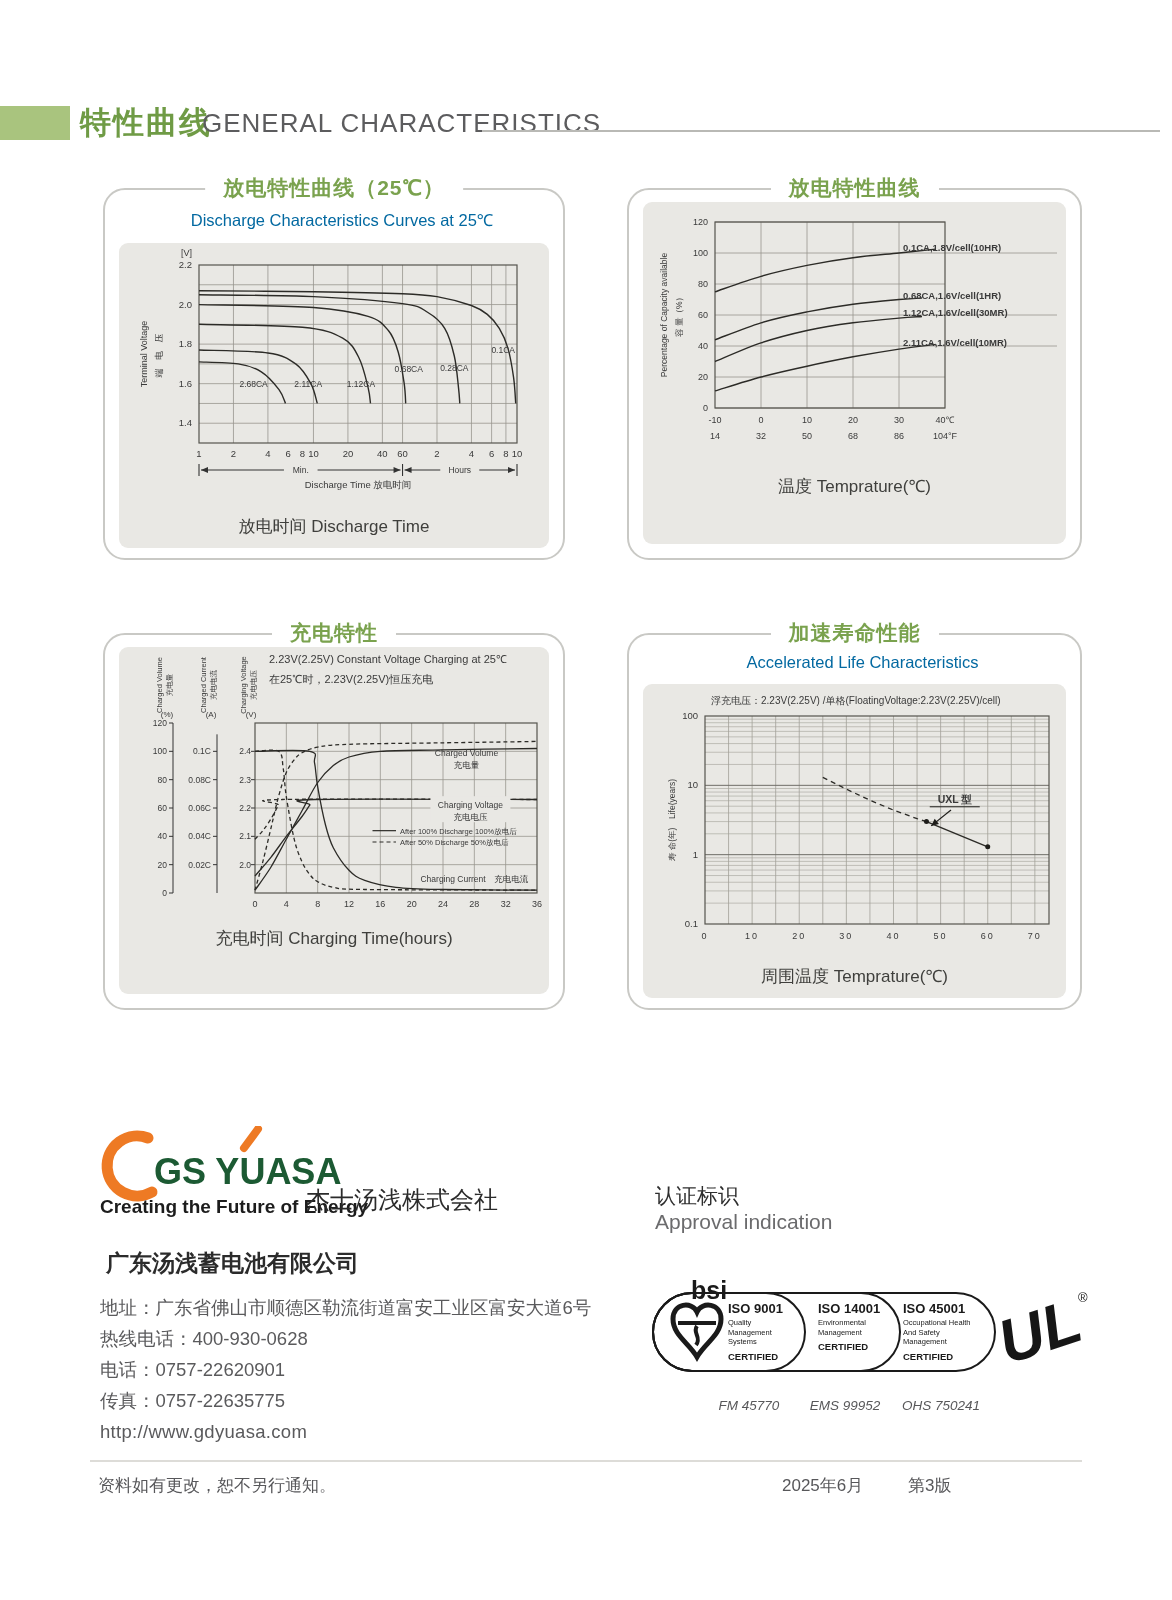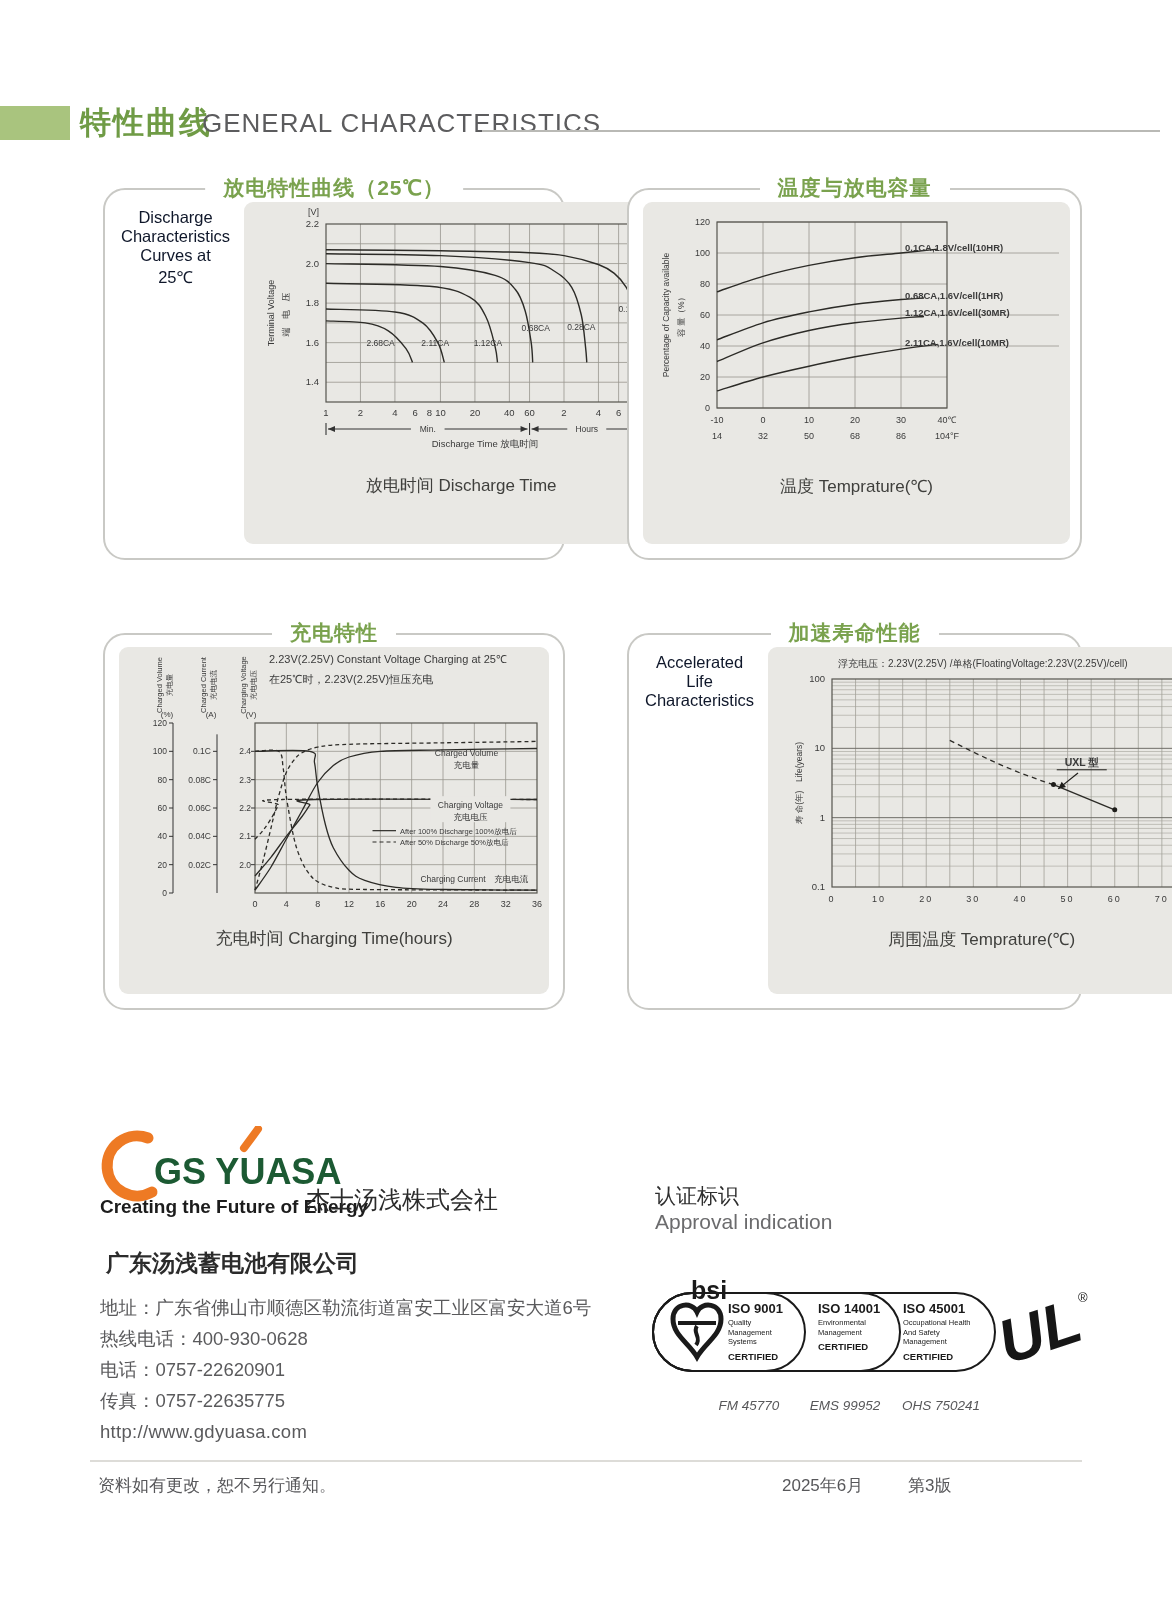--- a/index.html
+++ b/index.html
@@ -7,24 +7,24 @@
         font-family:"Liberation Sans",sans-serif;color:#3a3a3a;}
   
   .hdr-block{position:absolute;left:0;top:106px;width:70px;height:34px;background:#a9c47e;}
   .hdr-zh{position:absolute;left:80px;top:102px;font-size:31px;font-weight:bold;color:#6f9b45;letter-spacing:2px;}
   .hdr-en{position:absolute;left:202px;top:108px;font-size:26px;color:#5c5c5e;letter-spacing:1px;}
   .hdr-line{position:absolute;left:482px;top:130px;width:678px;height:1.5px;background:#b9b9b5;}
   
   .grid{position:absolute;left:103px;top:188px;display:grid;grid-template-columns:462px 455px;
         grid-template-rows:372px 377px;column-gap:62px;row-gap:73px;}
   .card{position:relative;border:2px solid #c9c9c5;border-radius:22px;background:#fff;
-        display:flex;flex-direction:row;}
+        display:flex;flex-direction:column;}
   .card-title{position:absolute;top:-16px;left:50%;transform:translateX(-50%);background:#fff;
         padding:0 18px;font-size:21px;font-weight:bold;color:#7aa24e;white-space:nowrap;letter-spacing:1px;}
-  .card-sub{margin-top:18px;text-align:center;font-size:16.5px;color:#0f172a;padding-left:16px;}
+  .card-sub{margin-top:18px;text-align:center;font-size:16.5px;color:#0369a1;padding-left:16px;}
   .panel{flex:1;margin:12px 14px 14px;background:#e9e8e4;border-radius:9px;
         display:flex;flex-direction:column;align-items:center;}
   .panel svg{display:block;}
   .cap{font-size:17px;color:#3f3f3c;padding-bottom:10px;margin-top:-2px;}
   svg{font-family:"Liberation Sans",sans-serif;}
   
   .gs-logo{position:absolute;left:96px;top:1126px;}
   .tagline{position:absolute;left:100px;top:1196px;font-size:19px;font-weight:bold;color:#1c1c1c;}
   .jp-name{position:absolute;left:306px;top:1184px;font-size:24px;color:#2b2b2b;}
   .co-name{position:absolute;left:106px;top:1248px;font-size:23px;font-weight:bold;color:#2b2b2b;}
@@ -134,21 +134,21 @@
             <line x1="362.2676948913263" y1="227" x2="398" y2="227" stroke="#333" stroke-width="1"></line>
             <path d="M287.5353897826526 227 L294.5353897826526 224 L294.5353897826526 230 Z" fill="#333"></path>
             <path d="M398 227 L391 224 L391 230 Z" fill="#333"></path>
             <text x="342.7676948913263" y="230" font-size="8.5" fill="#3a3a3a" text-anchor="middle">Hours</text>
             <text x="241" y="245" font-size="9.5" fill="#3a3a3a" text-anchor="middle">Discharge Time 放电时间</text>
           </svg>
         <div class="cap">放电时间 Discharge Time</div>
       </div>
     </section>
     <section class="card">
-      <div class="card-title">温度与放电容量</div>
+      <div class="card-title">放电特性曲线</div>
       <div class="panel">
         <svg id="chart1" width="427" height="274">
             <line x1="74" y1="206" x2="304" y2="206" stroke="#98968e" stroke-width="0.8"></line>
             <line x1="74" y1="175" x2="304" y2="175" stroke="#98968e" stroke-width="0.8"></line>
             <line x1="74" y1="144" x2="416" y2="144" stroke="#98968e" stroke-width="0.8"></line>
             <line x1="74" y1="113" x2="416" y2="113" stroke="#98968e" stroke-width="0.8"></line>
             <line x1="74" y1="82" x2="304" y2="82" stroke="#98968e" stroke-width="0.8"></line>
             <line x1="74" y1="51" x2="416" y2="51" stroke="#98968e" stroke-width="0.8"></line>
             <line x1="74" y1="20" x2="304" y2="20" stroke="#98968e" stroke-width="0.8"></line>
             <line x1="120" y1="20" x2="120" y2="206" stroke="#98968e" stroke-width="0.8"></line>

